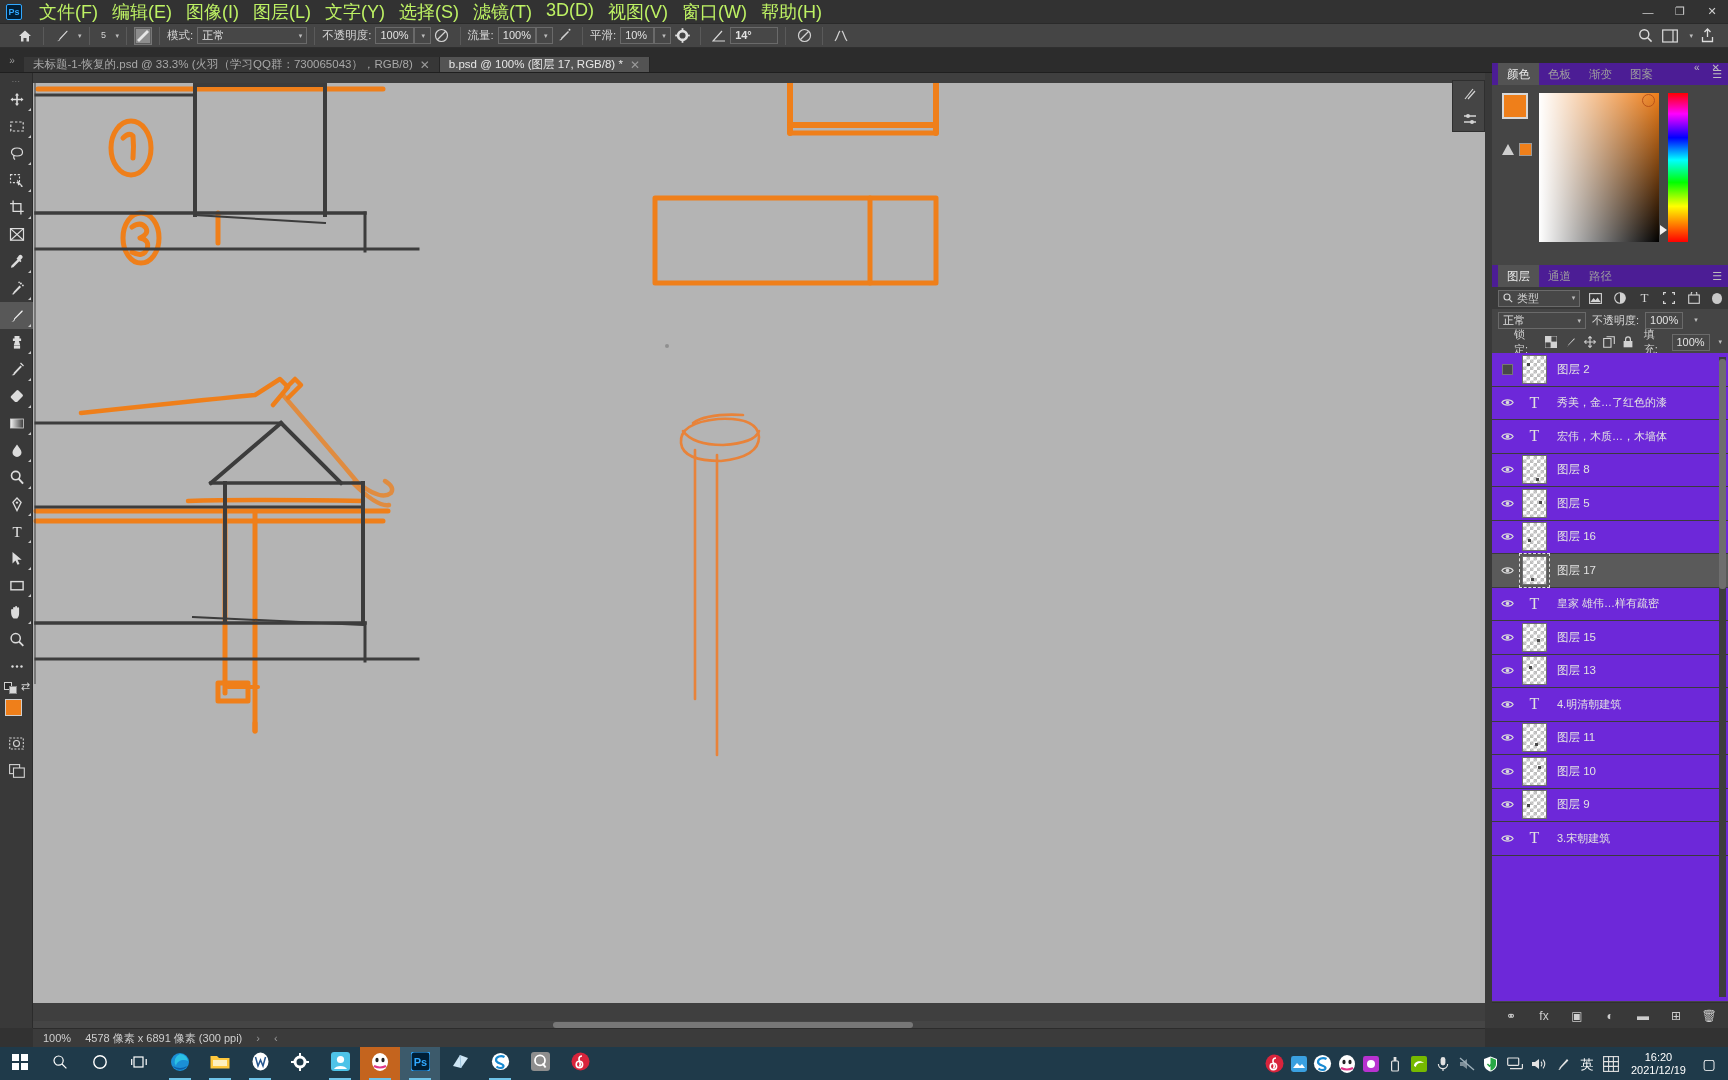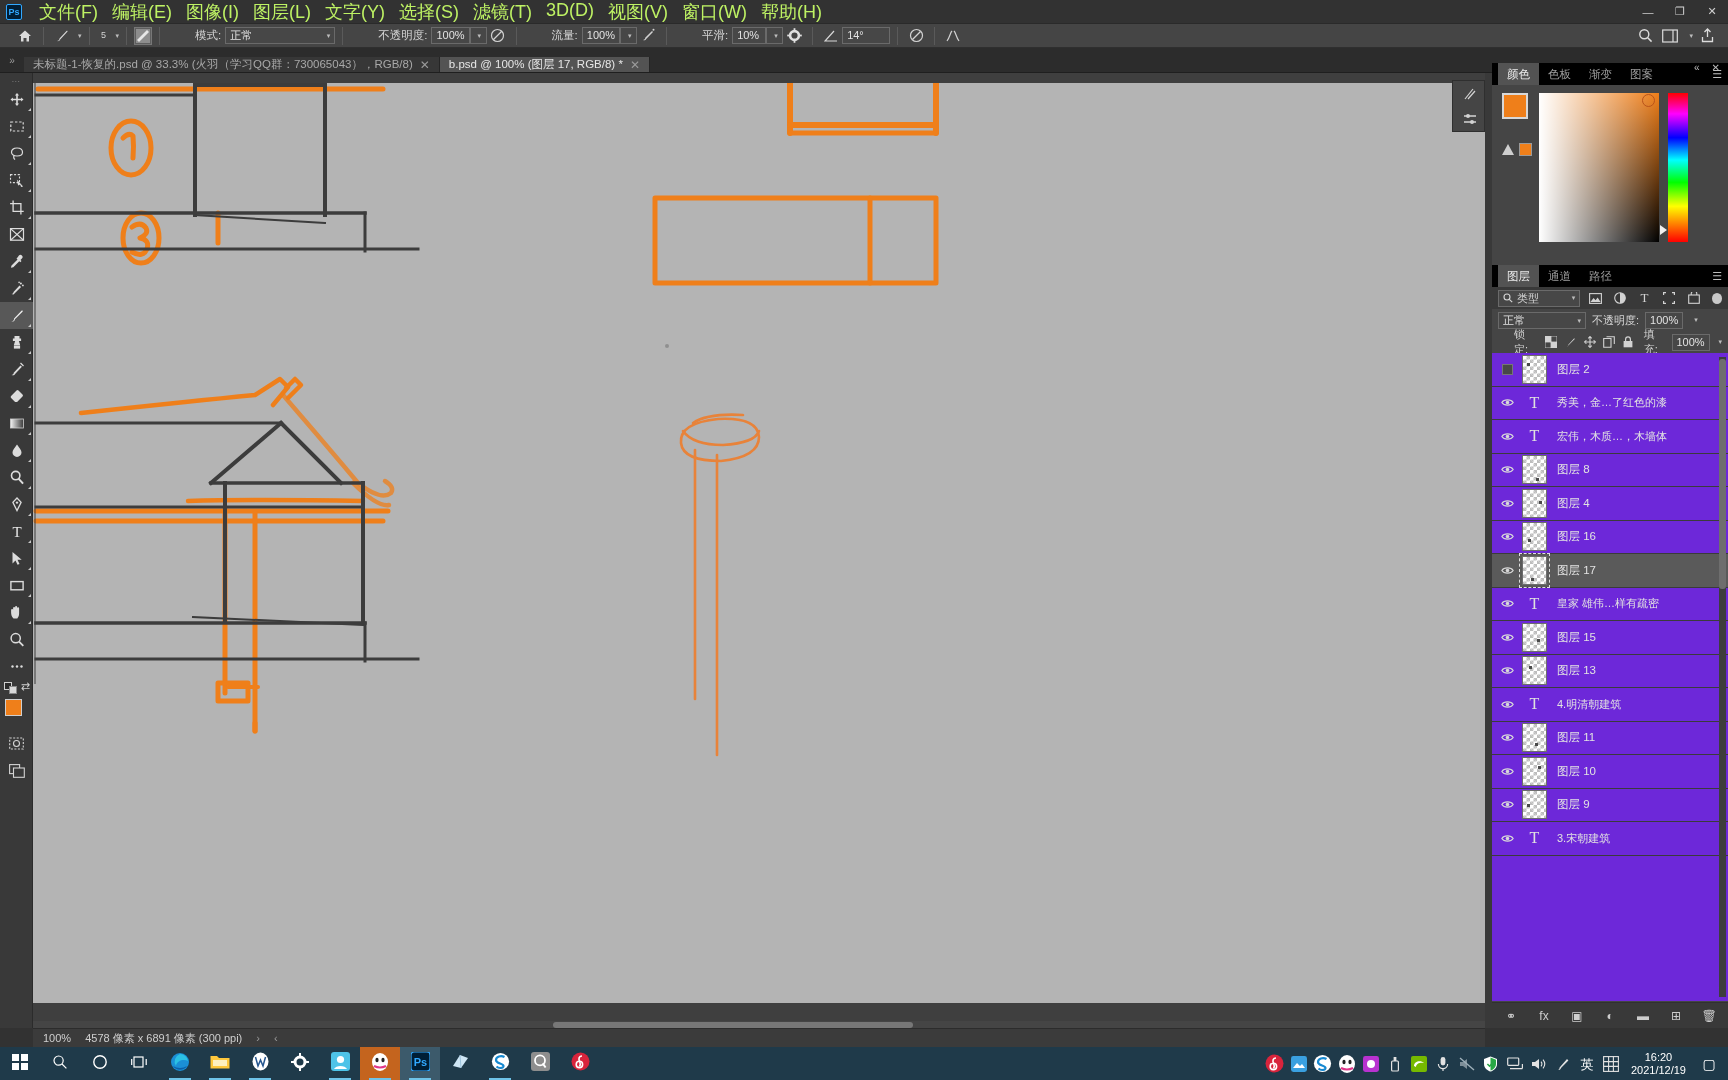--- a/index.html
+++ b/index.html
@@ -34,21 +34,21 @@
     color:#cfcfcf; font-size:11px;
   }
 
   
   .optionsbar {
     position:absolute; left:0; top:24px; width:1728px; height:24px;
     background:#454545; display:flex; align-items:center;
     border-bottom:1px solid #2f2f2f; padding-left:4px;
   }
   .ob-sep { width:1px; height:18px; background:#5a5a5a; margin:0 7px; }
-  .ob-lbl { color:#d4d4d4; font-size:11.5px; margin-right:4px; white-space:nowrap;margin-left:28px; }
+  .ob-lbl { color:#d4d4d4; font-size:11.5px; margin-right:4px; white-space:nowrap; }
   .ob-btn {
     width:22px; height:20px; display:flex; align-items:center; justify-content:center;
     color:#d6d6d6; font-size:13px; border-radius:2px;
   }
   .ob-field {
     background:#474747; border:1px solid #6a6a6a; color:#e2e2e2;
     font-size:11px; height:17px; line-height:15px; padding:0 4px; text-align:left;
     min-width:34px;
   }
   .ob-combo {
@@ -153,21 +153,21 @@
   }
   .mini-btn { width:33px; height:25px; display:flex; align-items:center;
               justify-content:center; color:#d3d3d3; }
 
   .rightdock {
     position:absolute; left:1492px; top:63px; width:236px; height:965px;
     background:#393939;
   }
 
   .panel-hdr {
-    display:flex; align-items:center; height:22px; background:#000000;
+    display:flex; align-items:center; height:22px; background:#4c1d95;
     padding:0 6px; position:relative;
   }
   .ptab {
     font-size:11.5px; color:#9e9e9e; padding:4px 9px 4px 9px; height:22px;
     line-height:14px; white-space:nowrap;
   }
   .ptab.active { background:#535353; color:#eaeaea; }
   .panel-menu { margin-left:auto; color:#bdbdbd; font-size:11px; }
   .dock-ctrl {
     position:absolute; right:4px; top:-11px; display:flex; gap:10px;
@@ -408,21 +408,21 @@
             <rect x="11.8" y="6.6" width="3" height="1.8"></rect>
           </g>
         </svg>
     </div>
     <div class="ob-sep"></div>
     <div class="ob-btn">
       <svg width="14" height="13" viewBox="0 0 14 13">
           <path d="M13 12 H1 L10 2" fill="none" stroke="#d7d7d7" stroke-width="1.2"></path>
         </svg>
     </div>
-    <div class="ob-field" style="min-width:48px;text-align:left;">14°</div>
+    <div class="ob-field" style="min-width:48px;text-align:left;font-weight:bold;">14°</div>
     <div class="ob-sep"></div>
     <div class="ob-btn">
       <svg width="15" height="15" viewBox="0 0 15 15">
           <circle cx="7.5" cy="7.5" r="6" fill="none" stroke="#d2d2d2" stroke-width="1.2"></circle>
           <path d="M3.5 11.5 L11.5 3.5" stroke="#d2d2d2" stroke-width="1.2"></path>
         </svg>
     </div>
     <div class="ob-sep"></div>
     <div class="ob-btn">
       <svg width="16" height="14" viewBox="0 0 16 14">
@@ -925,21 +925,21 @@
             <div class="layer">
               <div class="eye">
                 <svg width="13" height="11" viewBox="0 0 13 11">
                   <path d="M0.8 5.5 C3 2 10 2 12.2 5.5 C10 9 3 9 0.8 5.5 Z" fill="none" stroke="#d9d9d9" stroke-width="1.1"></path>
                   <circle cx="6.5" cy="5.5" r="1.8" fill="#d9d9d9"></circle>
                 </svg>
               </div>
               <div class="thumb">
                 <i class="dot" style="left: 16px; top: 11px;"></i>
               </div>
-              <div class="lname">图层 4</div>
+              <div class="lname">图层 5</div>
             </div>
             <div class="layer">
               <div class="eye">
                 <svg width="13" height="11" viewBox="0 0 13 11">
                   <path d="M0.8 5.5 C3 2 10 2 12.2 5.5 C10 9 3 9 0.8 5.5 Z" fill="none" stroke="#d9d9d9" stroke-width="1.1"></path>
                   <circle cx="6.5" cy="5.5" r="1.8" fill="#d9d9d9"></circle>
                 </svg>
               </div>
               <div class="thumb">
                 <i class="dot" style="left: 5px; top: 16px;"></i>

